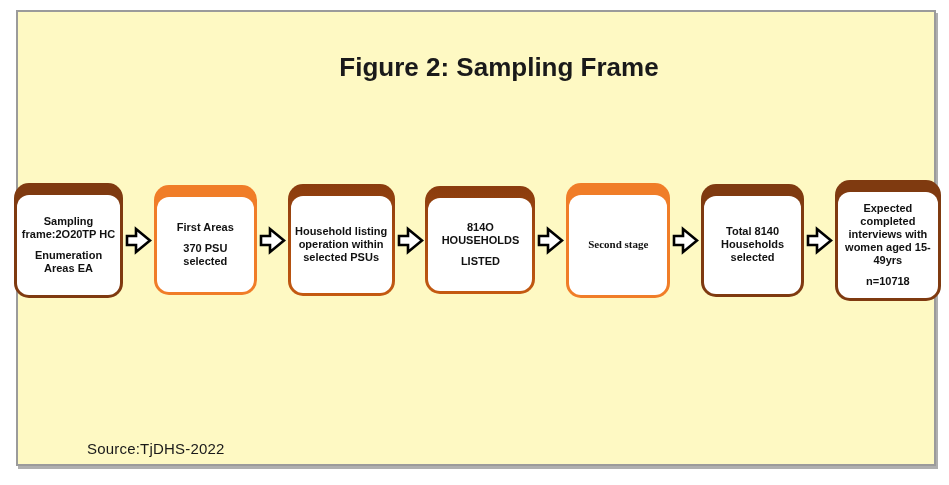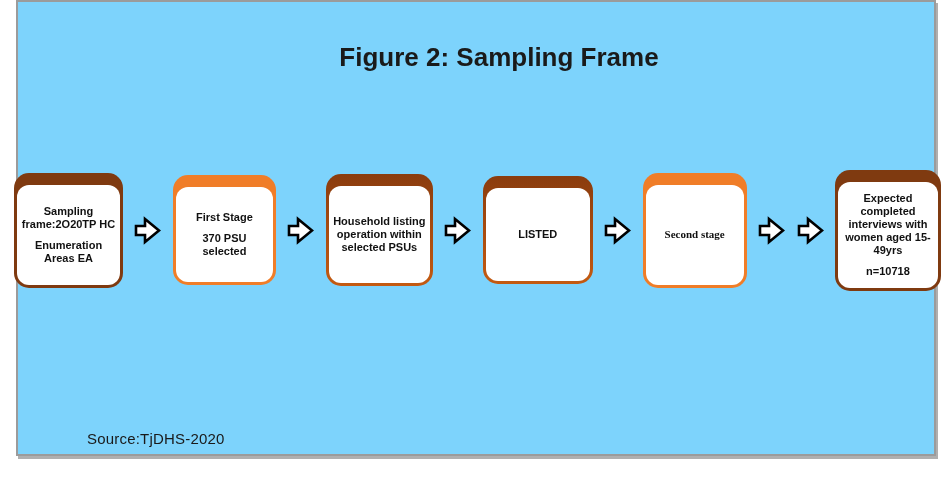--- a/index.html
+++ b/index.html
@@ -2,24 +2,24 @@
 <html style="--dark: #7f3a10; --orange: #f07d28; --grad-top: #8a3c0e; --grad-bottom: #c45a11; --frame-border: #9b9b9b;"><head>
 <meta charset="utf-8">
 <style>
   html,body{margin:0;padding:0;}
   body{
     width:949px;height:485px;position:relative;background:#ffffff;
     font-family:"Liberation Sans","DejaVu Sans",sans-serif;
     overflow:hidden;
   }
   .frame{
-    position:absolute;left:16px;top:0;width:916px;height:452px;
+    position:absolute;left:16px;top:10px;width:916px;height:452px;
     border:2px solid var(--frame-border,#9b9b9b);
     box-shadow:2px 3px 0 rgba(110,110,110,.55);
-    background:#7dd3fc;
+    background:#fef9c3;
   }
   .title{
     position:absolute;top:40px;left:0;right:0;
     text-align:center;padding-left:46px;
     font-size:26px;font-weight:bold;color:#1a1a1a;
     letter-spacing:0px;
   }
   .flow-row{
     position:absolute;left:-4px;right:-7px;top:168px;height:120px;
     display:flex;align-items:center;justify-content:space-between;
@@ -71,21 +71,21 @@
     </div>
 
     <div class="arrow">
       <svg viewBox="0 0 27 33">
           <path d="M2 12 H11 V5 L25 16.5 L11 28 V21 H2 Z" fill="#fff" stroke="#000" stroke-width="2.6" stroke-linejoin="miter"></path>
         </svg>
     </div>
 
     <div class="fbox w2 b-orange">
       <div class="fbox-inner">
-        <p>First Stage</p>
+        <p>First Areas</p>
         <p>370 PSU selected</p>
       </div>
     </div>
 
     <div class="arrow">
       <svg viewBox="0 0 27 33">
           <path d="M2 12 H11 V5 L25 16.5 L11 28 V21 H2 Z" fill="#fff" stroke="#000" stroke-width="2.6" stroke-linejoin="miter"></path>
         </svg>
     </div>
 
@@ -97,20 +97,21 @@
     </div>
 
     <div class="arrow">
       <svg viewBox="0 0 27 33">
           <path d="M2 12 H11 V5 L25 16.5 L11 28 V21 H2 Z" fill="#fff" stroke="#000" stroke-width="2.6" stroke-linejoin="miter"></path>
         </svg>
     </div>
 
     <div class="fbox w4 b-gradient">
       <div class="fbox-inner">
+        <p>814O HOUSEHOLDS</p>
         <p>LISTED</p>
       </div>
     </div>
 
     <div class="arrow">
       <svg viewBox="0 0 27 33">
           <path d="M2 12 H11 V5 L25 16.5 L11 28 V21 H2 Z" fill="#fff" stroke="#000" stroke-width="2.6" stroke-linejoin="miter"></path>
         </svg>
     </div>
 
@@ -119,31 +120,37 @@
         <p>Second stage</p>
       </div>
     </div>
 
     <div class="arrow">
       <svg viewBox="0 0 27 33">
           <path d="M2 12 H11 V5 L25 16.5 L11 28 V21 H2 Z" fill="#fff" stroke="#000" stroke-width="2.6" stroke-linejoin="miter"></path>
         </svg>
     </div>
 
+    <div class="fbox w6 b-dark">
+      <div class="fbox-inner">
+        <p>Total 8140 Households selected</p>
+
+      </div>
+    </div>
 
     <div class="arrow">
       <svg viewBox="0 0 27 33">
           <path d="M2 12 H11 V5 L25 16.5 L11 28 V21 H2 Z" fill="#fff" stroke="#000" stroke-width="2.6" stroke-linejoin="miter"></path>
         </svg>
     </div>
 
     <div class="fbox w7 b-dark">
       <div class="fbox-inner">
         <p>Expected completed interviews with women aged 15-49yrs</p>
         <p>n=10718</p>
       </div>
     </div>
 
   </div>
 
-  <div class="source">Source:TjDHS-2020</div>
+  <div class="source">Source:TjDHS-2022</div>
 
 </div>
 
 </body></html>

